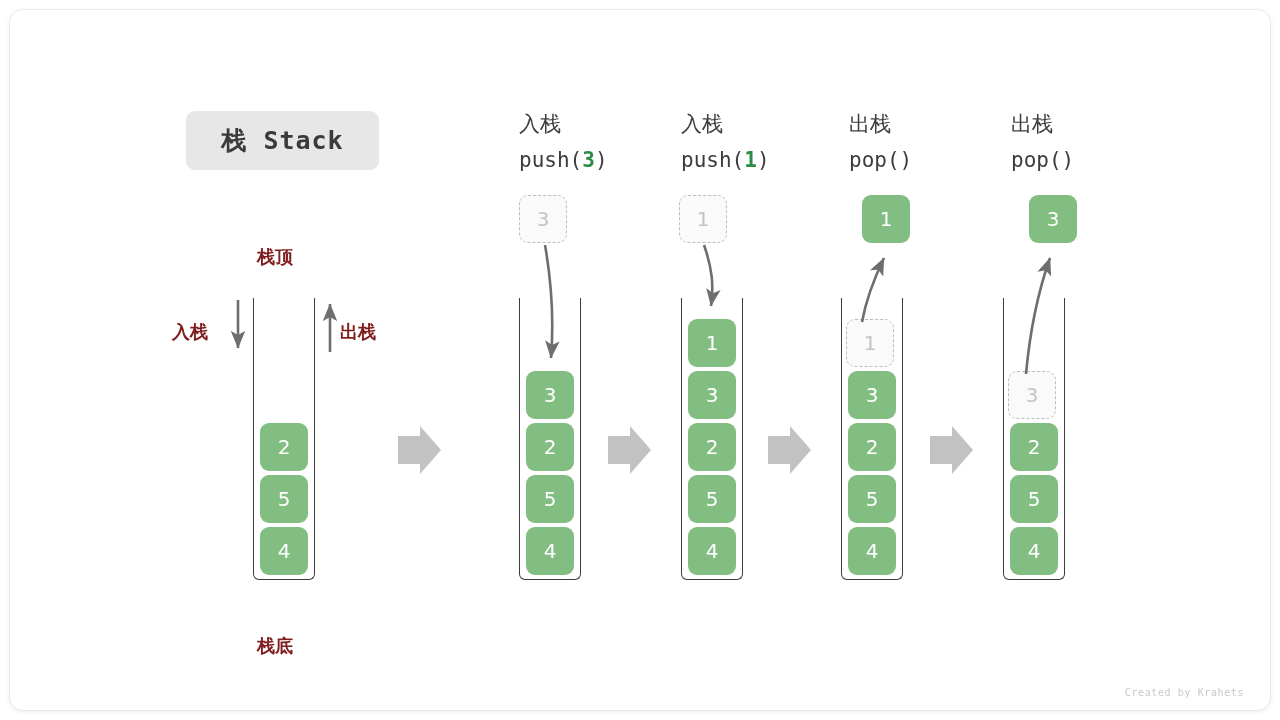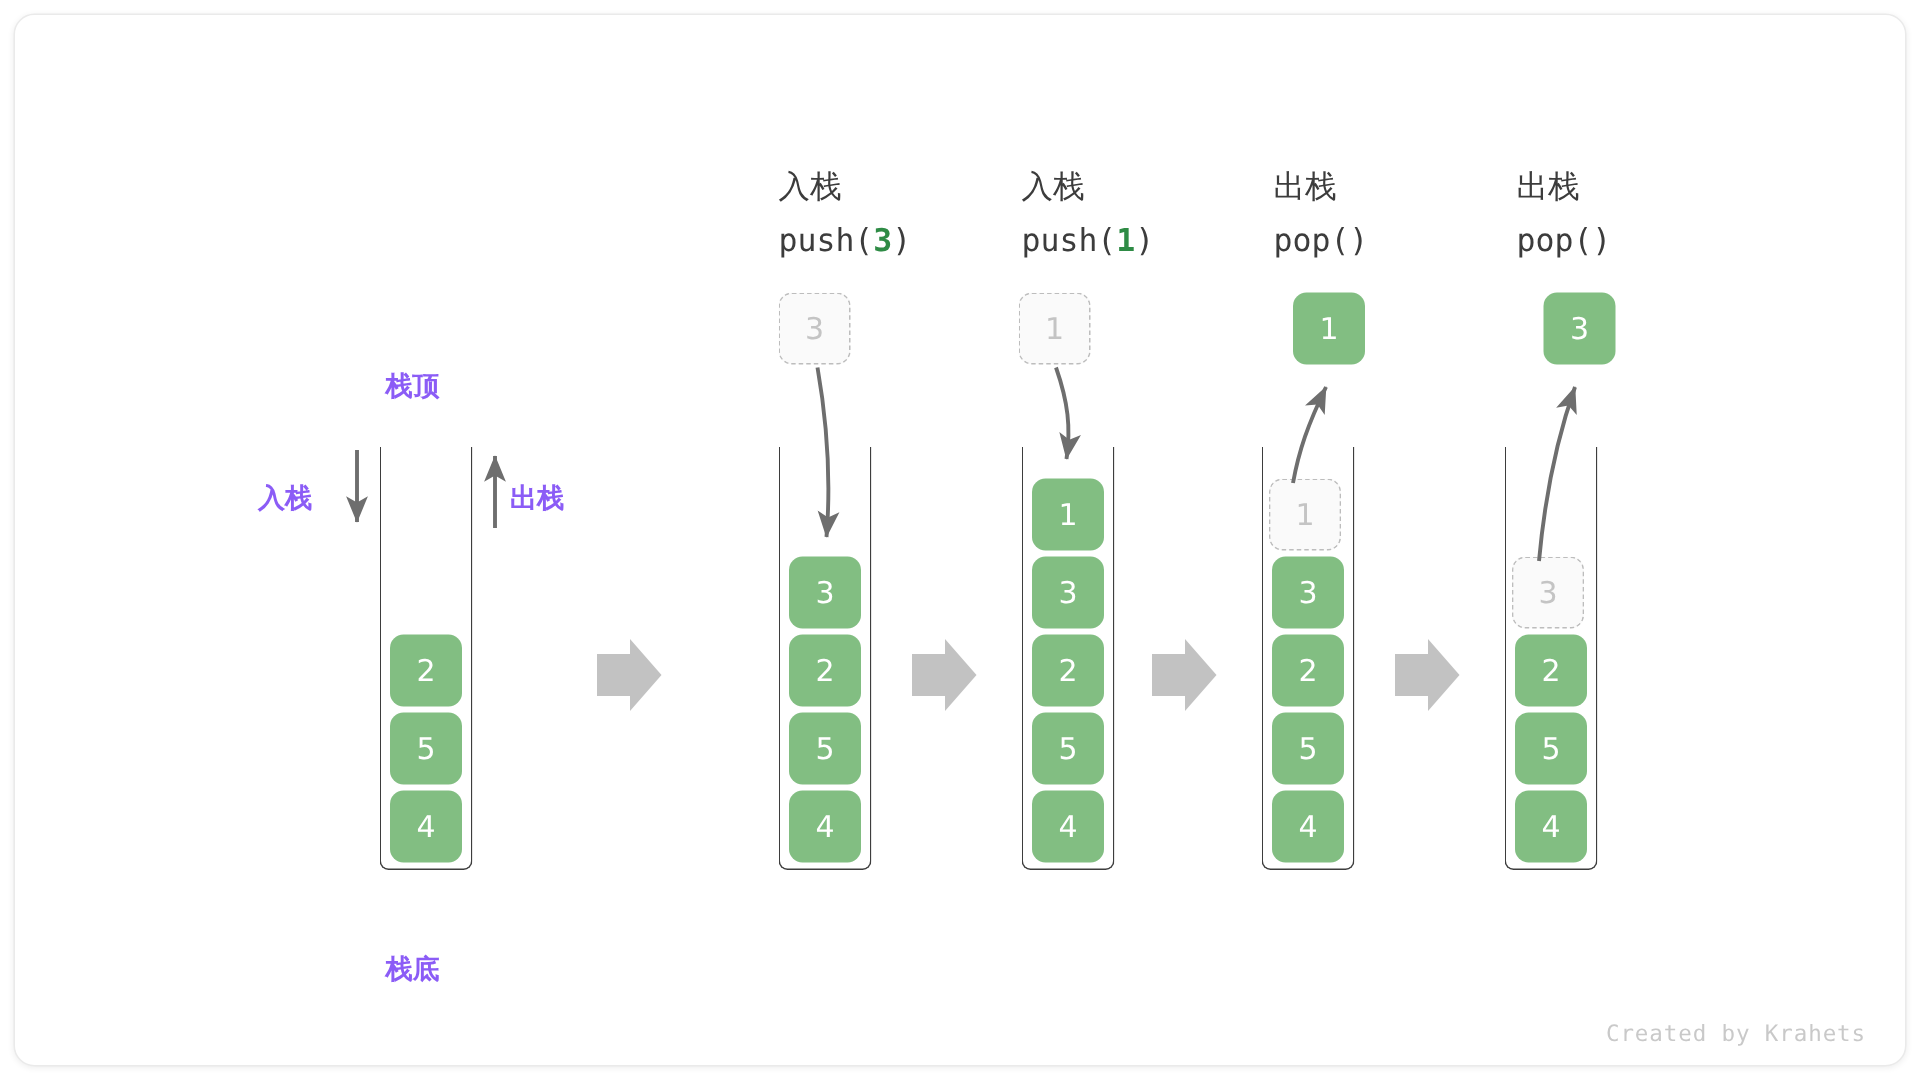--- a/index.html
+++ b/index.html
@@ -53,21 +53,21 @@
     color: #3a3a3a;
     letter-spacing: 1px;
     font-family: "DejaVu Sans Mono", "Liberation Mono", monospace;
   }
 
   
   .lbl-bold {
     position: absolute;
     font-size: 18px;
     font-weight: bold;
-    color: #8b5cf6;
+    color: #7f1d1d;
     white-space: nowrap;
   }
 
   .op-label {
     position: absolute;
     font-size: 21px;
     color: #3c3c3c;
     white-space: nowrap;
     line-height: 36px;
     text-align: left;
@@ -123,32 +123,33 @@
     width: 1280px;
     height: 720px;
     pointer-events: none;
   }
 
   
   .credit {
     position: absolute;
     right: 36px;
     bottom: 22px;
-    font-size: 15px;
+    font-size: 10px;
     color: #c9c9c9;
     font-family: "DejaVu Sans Mono", "Liberation Mono", monospace;
     letter-spacing: 0.6px;
   }
 </style>
 </head>
 <body>
 
 <div id="canvas">
   <div class="card-frame"></div>
 
+  <div class="title-chip">栈 Stack</div>
 
   <div class="lbl-bold" style="left:257px; top:245px;">栈顶</div>
   <div class="lbl-bold" style="left:257px; top:634px;">栈底</div>
   <div class="lbl-bold" style="left:172px; top:320px;">入栈</div>
   <div class="lbl-bold" style="left:340px; top:320px;">出栈</div>
 
   <div class="op-label" style="left:519px; top:106px;">
     <span class="cn">入栈</span><br>
     <span>push(</span><span class="arg">3</span><span>)</span>
   </div>

